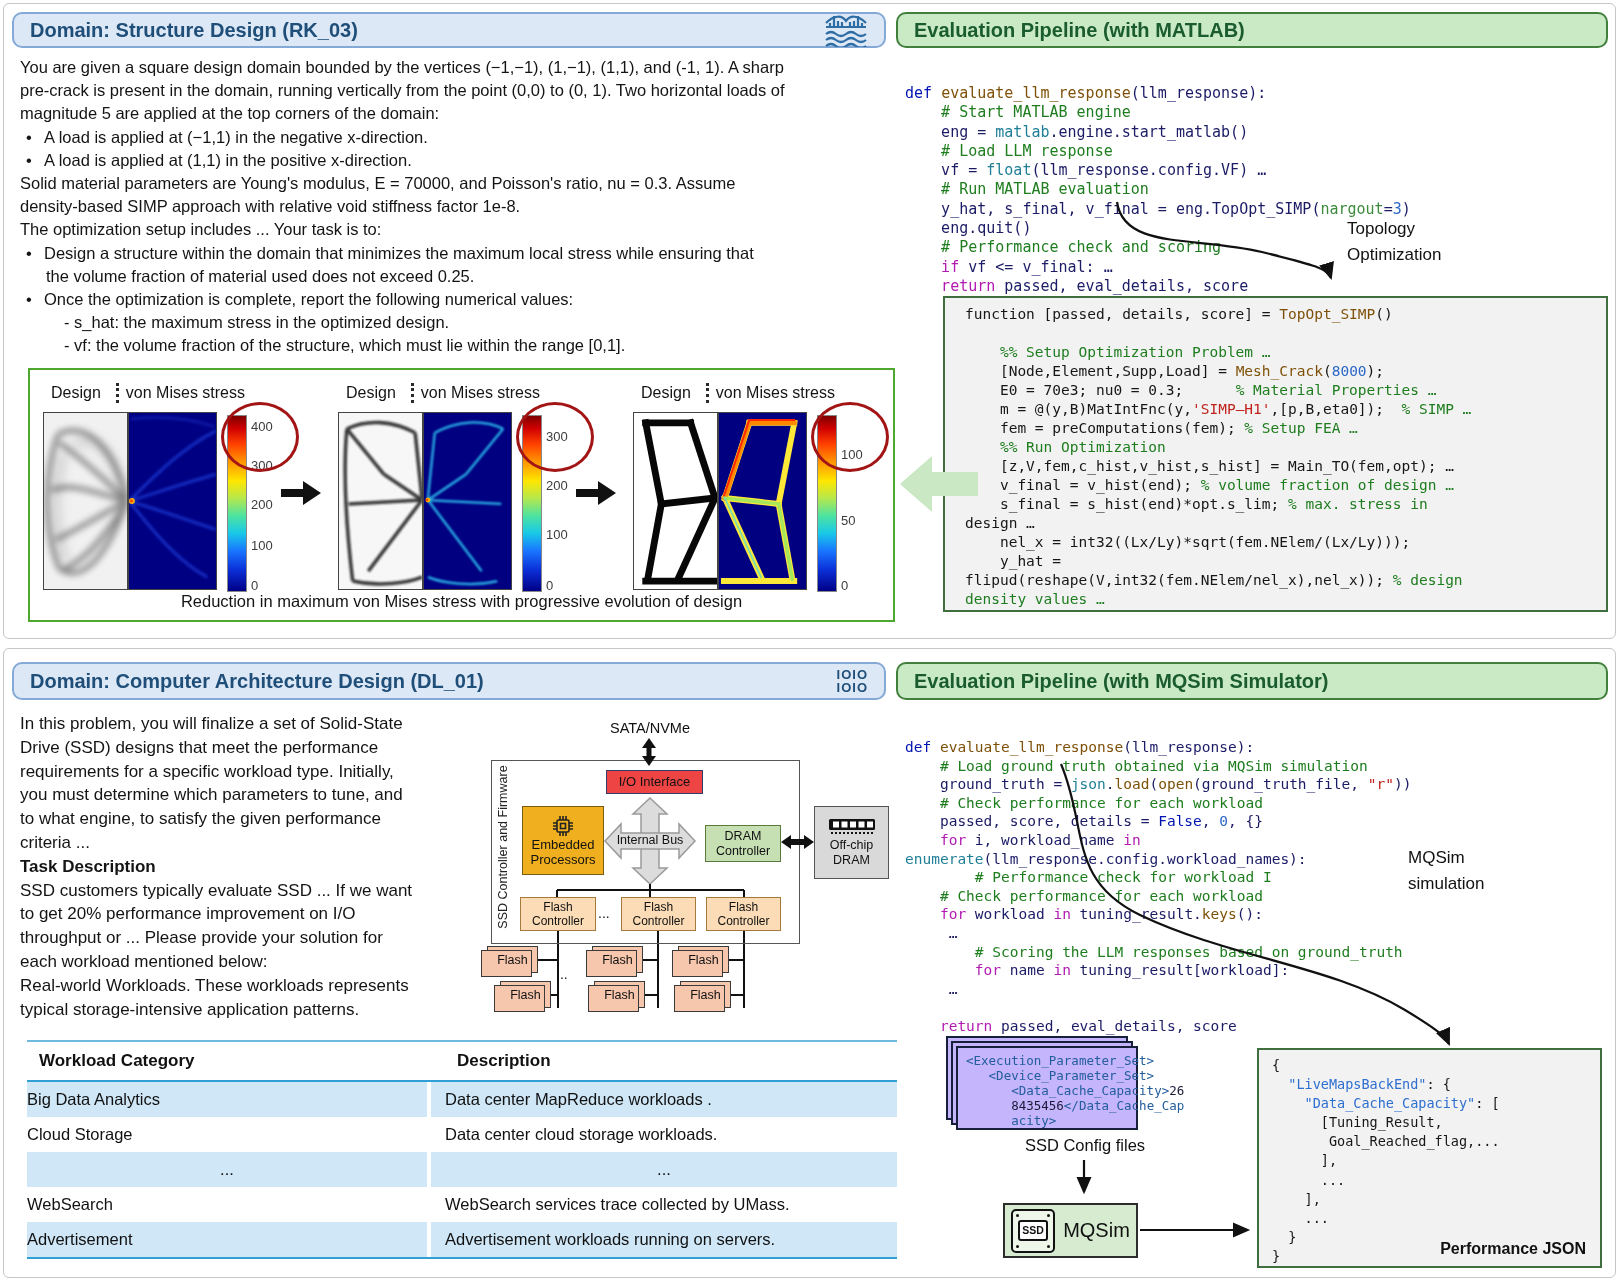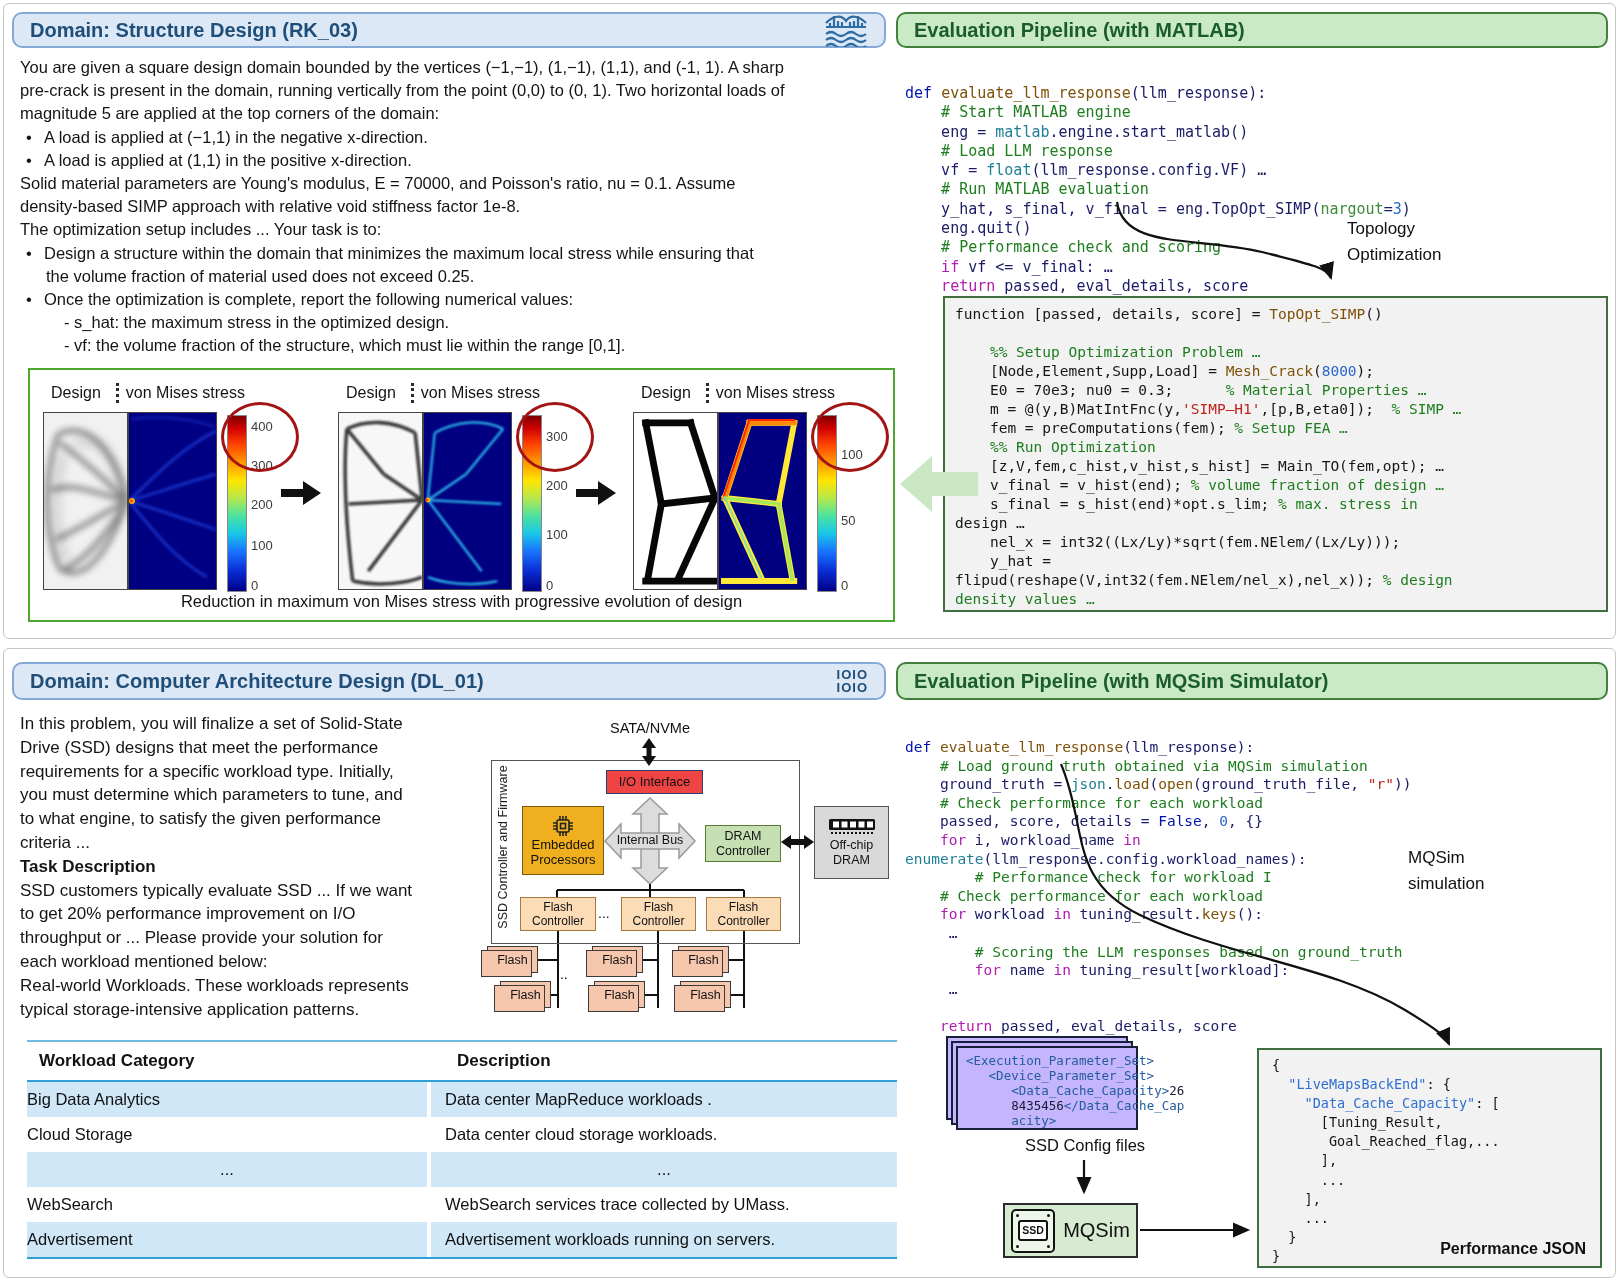--- a/index.html
+++ b/index.html
@@ -22,21 +22,21 @@
   .tline.bold{font-weight:bold;}
   .mono{font-family:"DejaVu Sans Mono", monospace;white-space:pre;}
   .code{position:absolute;}
   .cl{white-space:pre;}
   .tk-pl{color:#1b1b66;} .tk-bk{color:#161616;} .tk-cm{color:#1e7d1e;}
   .tk-kw{color:#0013b0;} .tk-fn{color:#7e5109;} .tk-mg{color:#b21ab2;}
   .tk-tl{color:#1f7f96;} .tk-st{color:#c0231c;} .tk-nm{color:#2a66c8;}
   .tk-gr{color:#3d8b3d;} .tk-bl{color:#2e6fd0;} .tk-xt{color:#235d9c;} .tk-xv{color:#1a1a38;}
   .greenbox{position:absolute;left:28px;top:368px;width:867px;height:254px;border:2.5px solid #4ea72e;box-sizing:border-box;background:#fff;}
   .mlbox{position:absolute;left:943px;top:296px;width:665px;height:316px;background:#f2f2f2;
-         border:2px solid #3f6f3f;box-sizing:border-box;padding:7px 10px;}
+         border:2px solid #3f6f3f;box-sizing:border-box;padding:7px 20px;}
   .jsonbox{position:absolute;left:1257px;top:1048px;width:345px;height:220px;background:#f2f2f2;
          border:2px solid #3f6f3f;box-sizing:border-box;}
   .panel-labels{position:absolute;top:381px;height:24px;display:flex;align-items:center;font-size:16px;color:#141414;}
   .vdots{width:0;height:20px;border-left:3px dotted #2a2a2a;margin:0 7px;}
   .dlabel{width:78px;text-align:center;}
   .slabel{flex:1;text-align:center;white-space:nowrap;}
   .img{position:absolute;top:412px;height:178px;border:1px solid #444;box-sizing:border-box;}
   .cwrap{position:absolute;top:415px;width:62px;height:175px;}
   .cbar{position:absolute;left:0;top:0;width:18px;height:175px;border:0.5px solid #888;
         background:linear-gradient(to bottom,#7f0000 0%,#cf0000 7%,#ff4000 16%,#ff9400 26%,
@@ -116,21 +116,21 @@
       </g>
     </svg>
   </div>
 
   <div class="tblock" style="left:20px;top:56px;width:866px;">
       <div class="tline">You are given a square design domain bounded by the vertices (−1,−1), (1,−1), (1,1), and (-1, 1). A sharp</div>
       <div class="tline">pre-crack is present in the domain, running vertically from the point (0,0) to (0, 1). Two horizontal loads of</div>
       <div class="tline">magnitude 5 are applied at the top corners of the domain:</div>
       <div class="tline bullet">A load is applied at (−1,1) in the negative x-direction.</div>
       <div class="tline bullet">A load is applied at (1,1) in the positive x-direction.</div>
-      <div class="tline">Solid material parameters are Young's modulus, E = 70000, and Poisson's ratio, nu = 0.1. Assume</div>
+      <div class="tline">Solid material parameters are Young's modulus, E = 70000, and Poisson's ratio, nu = 0.3. Assume</div>
       <div class="tline">density-based SIMP approach with relative void stiffness factor 1e-8.</div>
       <div class="tline">The optimization setup includes ... Your task is to:</div>
       <div class="tline bullet">Design a structure within the domain that minimizes the maximum local stress while ensuring that</div>
       <div class="tline ind1">the volume fraction of material used does not exceed 0.25.</div>
       <div class="tline bullet">Once the optimization is complete, report the following numerical values:</div>
       <div class="tline ind2">- s_hat: the maximum stress in the optimized design.</div>
       <div class="tline ind2">- vf: the volume fraction of the structure, which must lie within the range [0,1].</div>
     </div>
 
   <div class="greenbox"></div>

